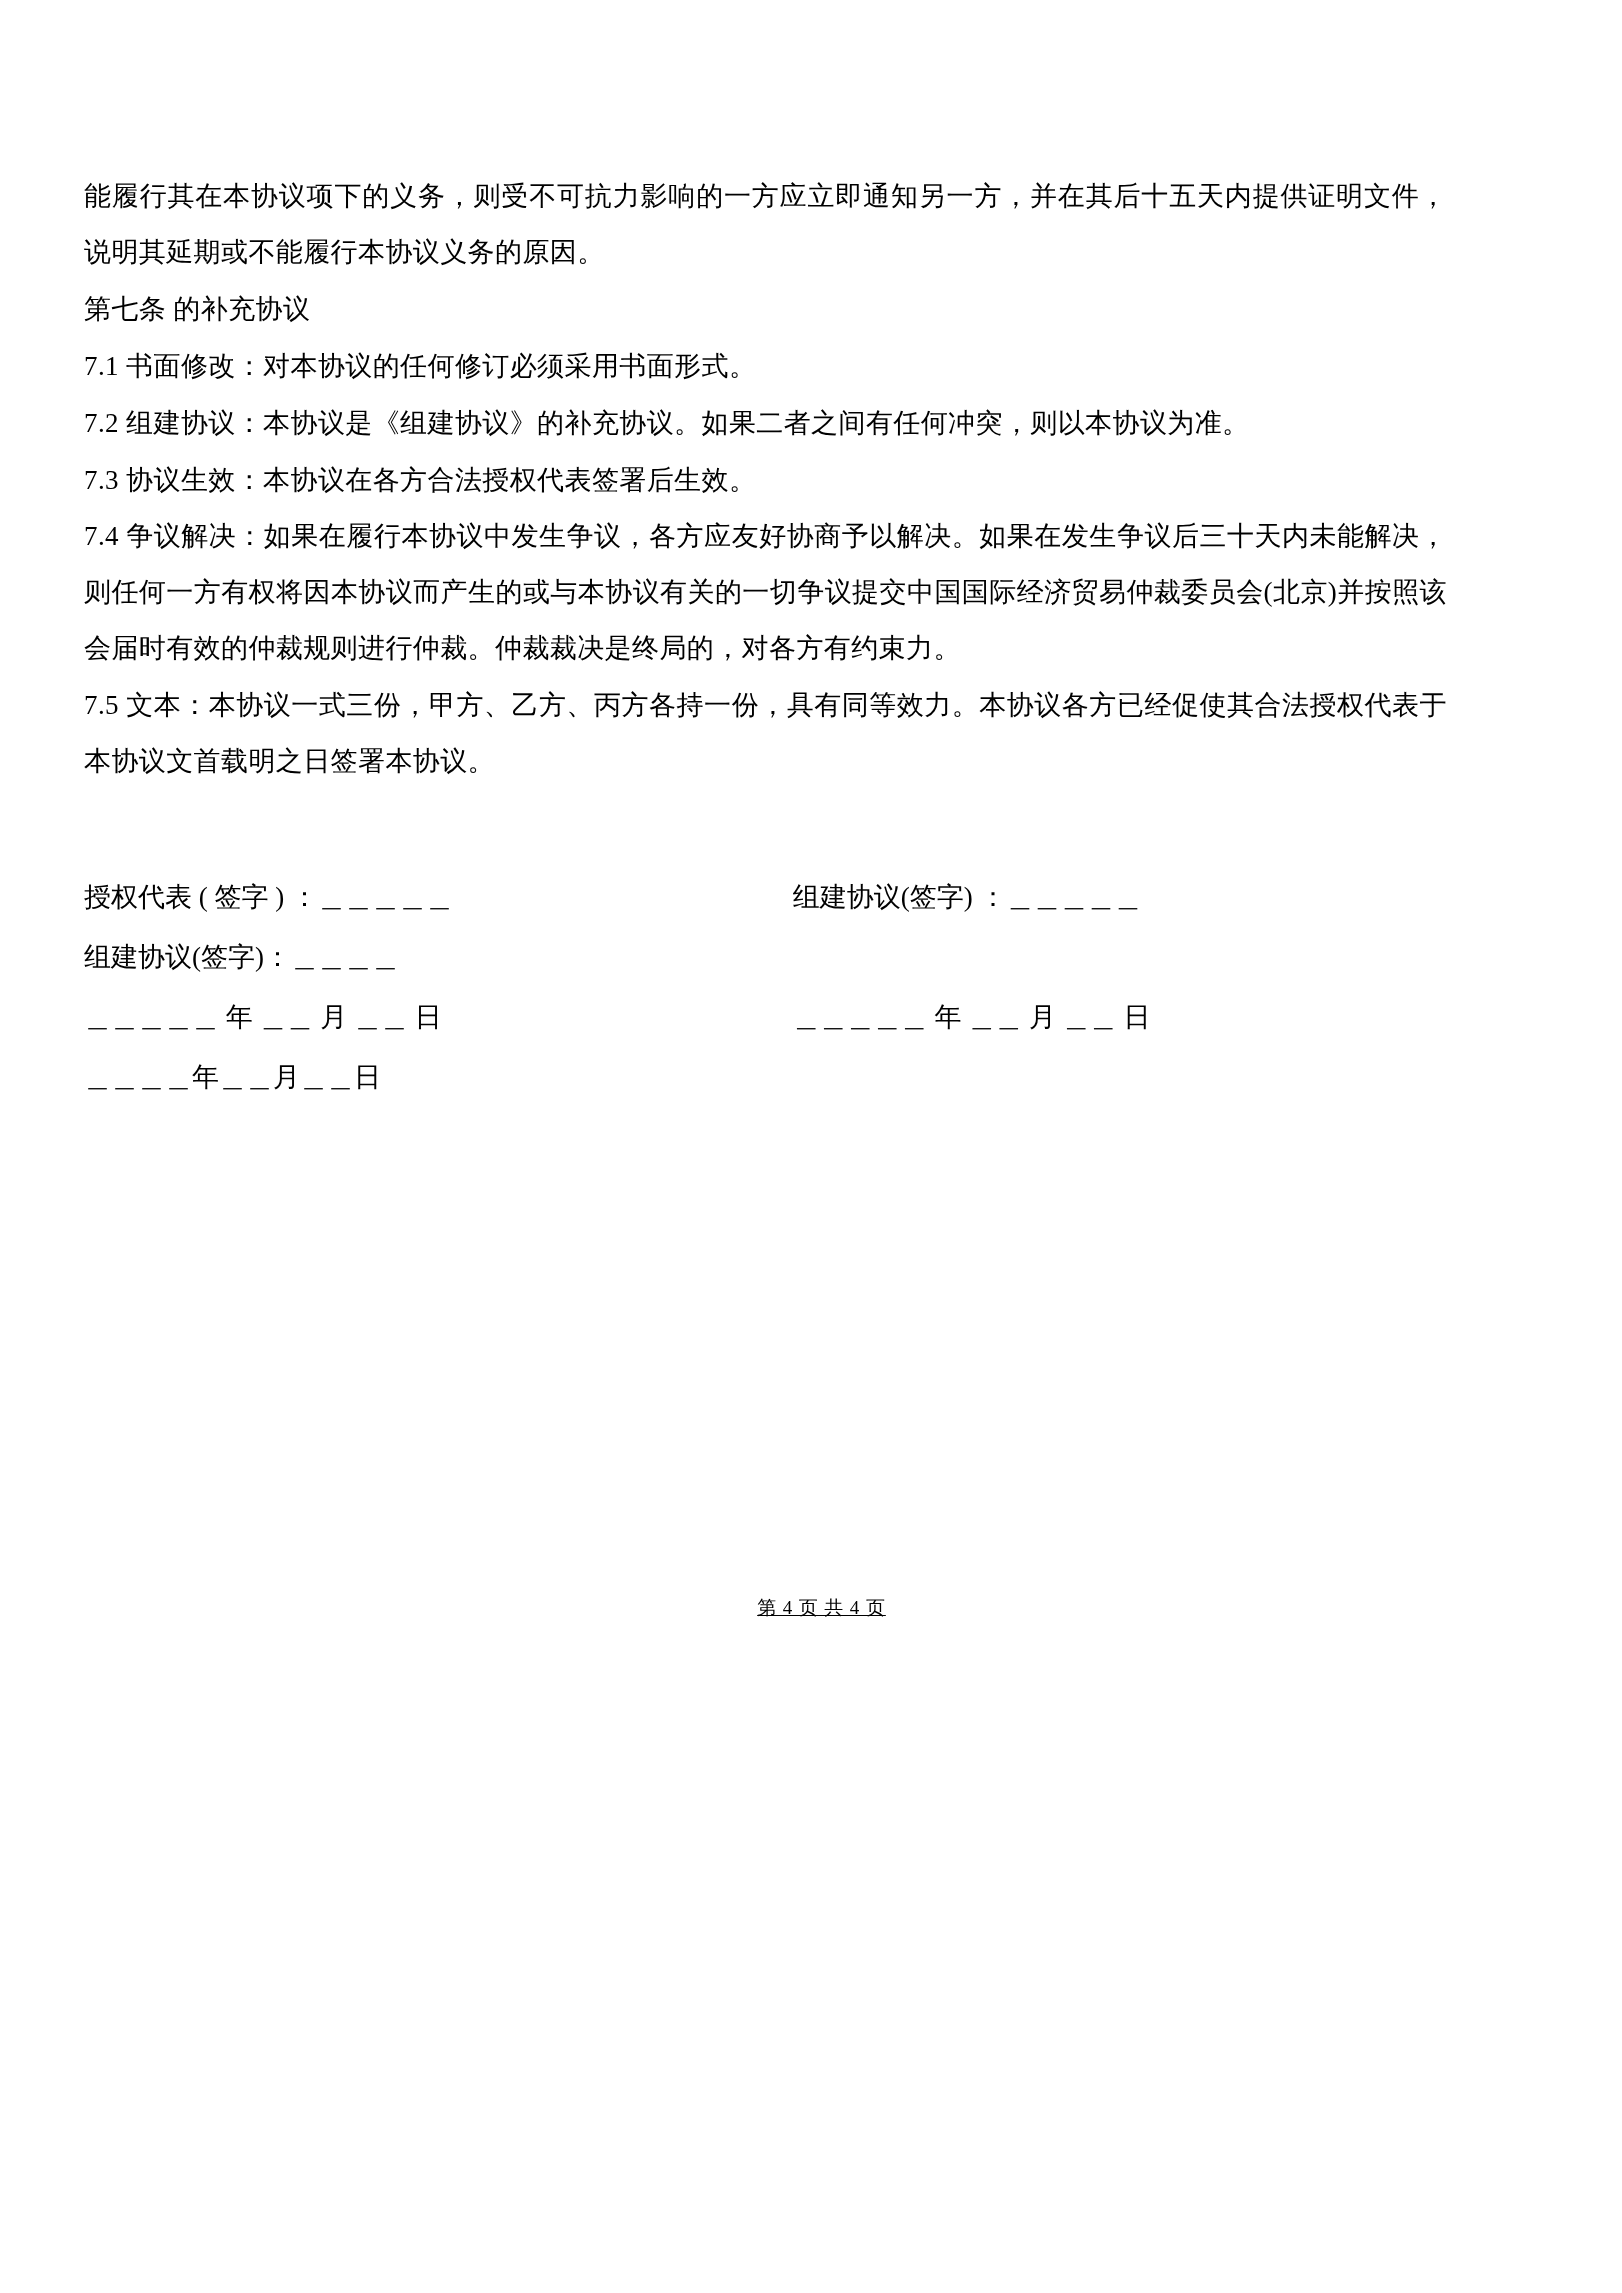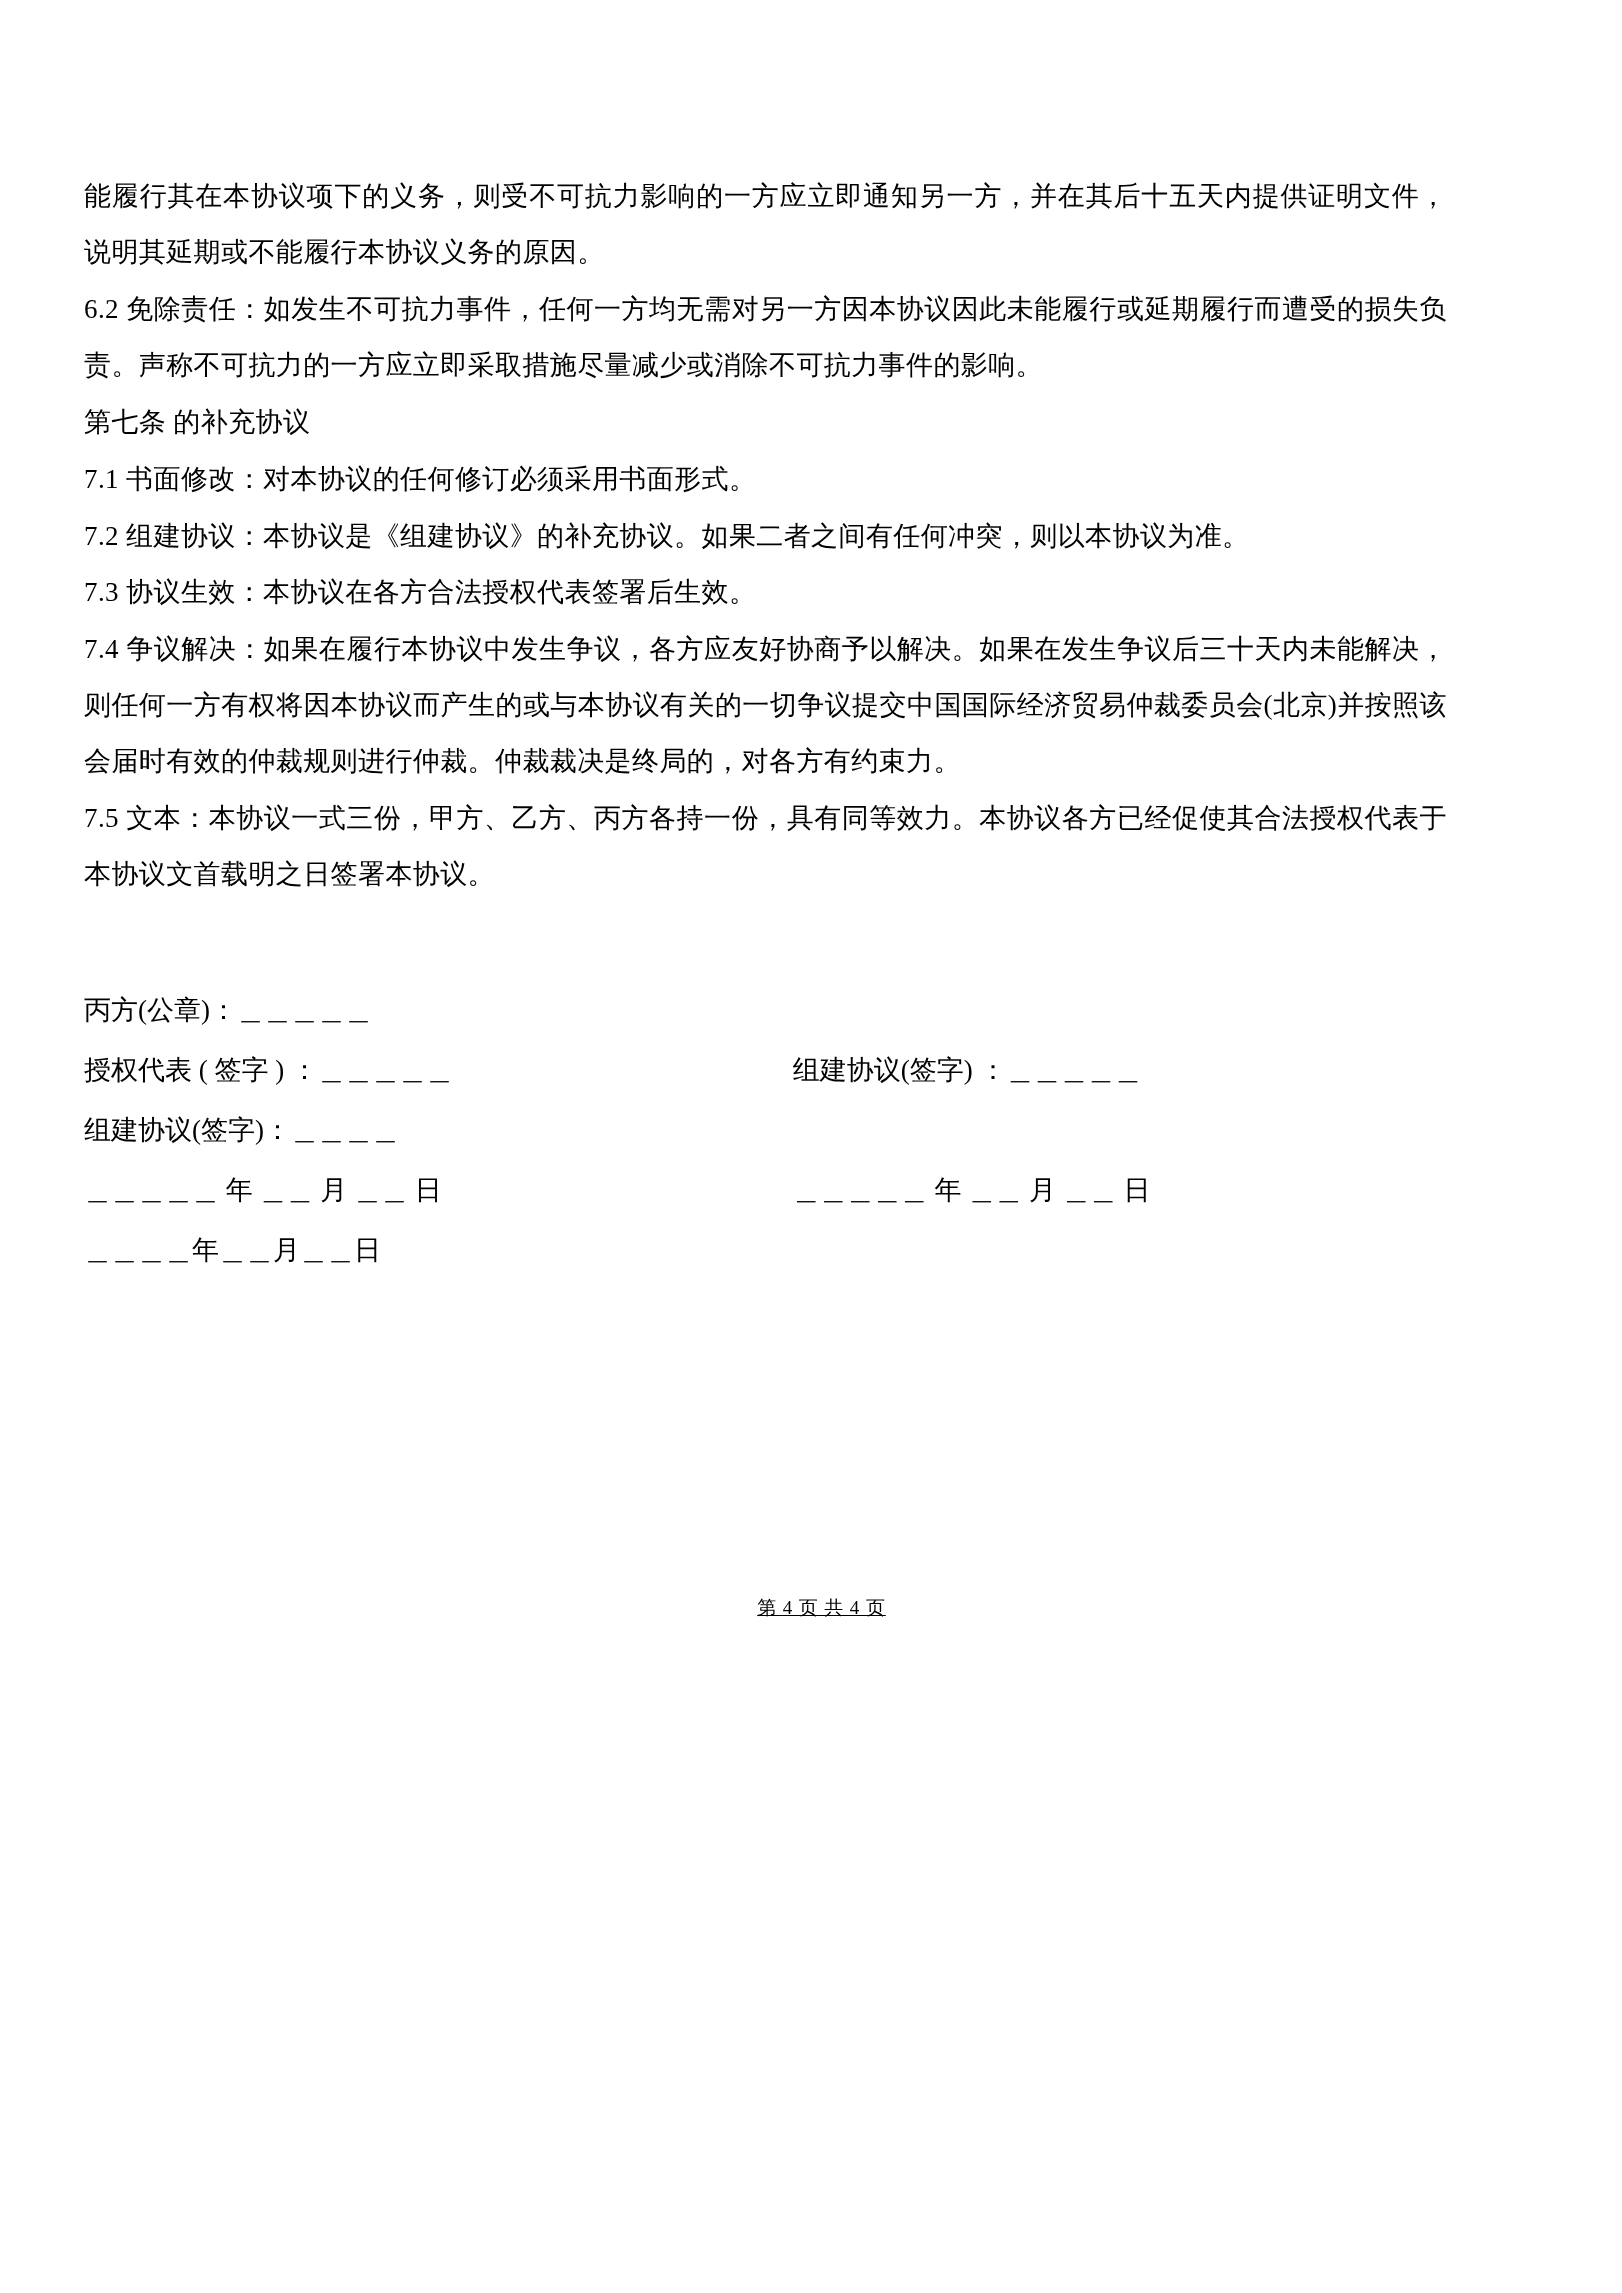--- a/index.html
+++ b/index.html
@@ -73,31 +73,29 @@
     text-decoration: none;
   }
 </style>
 </head>
 <body>
 
 <div class="page">
 
   <div class="body-text">
     <p class="para">能履行其在本协议项下的义务，则受不可抗力影响的一方应立即通知另一方，并在其后十五天内提供证明文件，说明其延期或不能履行本协议义务的原因。</p>
-    <p class="para">6.2 免除责任：如发生不可抗力事件，任何一方均无需对另一方因本协议因此未能履行或延期履行而遭受的损失负责。声称不可抗力的一方应立即采取措施尽量减少或消除不可抗力事件的影响。</p>
     <p class="para">第七条 的补充协议</p>
     <p class="para">7.1 书面修改：对本协议的任何修订必须采用书面形式。</p>
     <p class="para">7.2 组建协议：本协议是《组建协议》的补充协议。如果二者之间有任何冲突，则以本协议为准。</p>
     <p class="para">7.3 协议生效：本协议在各方合法授权代表签署后生效。</p>
     <p class="para">7.4 争议解决：如果在履行本协议中发生争议，各方应友好协商予以解决。如果在发生争议后三十天内未能解决，则任何一方有权将因本协议而产生的或与本协议有关的一切争议提交中国国际经济贸易仲裁委员会(北京)并按照该会届时有效的仲裁规则进行仲裁。仲裁裁决是终局的，对各方有约束力。</p>
     <p class="para">7.5 文本：本协议一式三份，甲方、乙方、丙方各持一份，具有同等效力。本协议各方已经促使其合法授权代表于本协议文首载明之日签署本协议。</p>
   </div>
 
   <div class="sig-block">
-    <div class="sig-row-single u">丙方(公章)：＿＿＿＿＿</div>
     <div class="sig-row">
       <div class="sig-left u">授权代表 ( 签字 ) ：＿＿＿＿＿</div>
       <div class="sig-right u">组建协议(签字) ：＿＿＿＿＿</div>
     </div>
     <div class="sig-row-single u">组建协议(签字)：＿＿＿＿</div>
     <div class="sig-row">
       <div class="sig-left u">＿＿＿＿＿ 年 ＿＿ 月 ＿＿ 日</div>
       <div class="sig-right u">＿＿＿＿＿ 年 ＿＿ 月 ＿＿ 日</div>
     </div>
     <div class="sig-row-single u">＿＿＿＿年＿＿月＿＿日</div>

